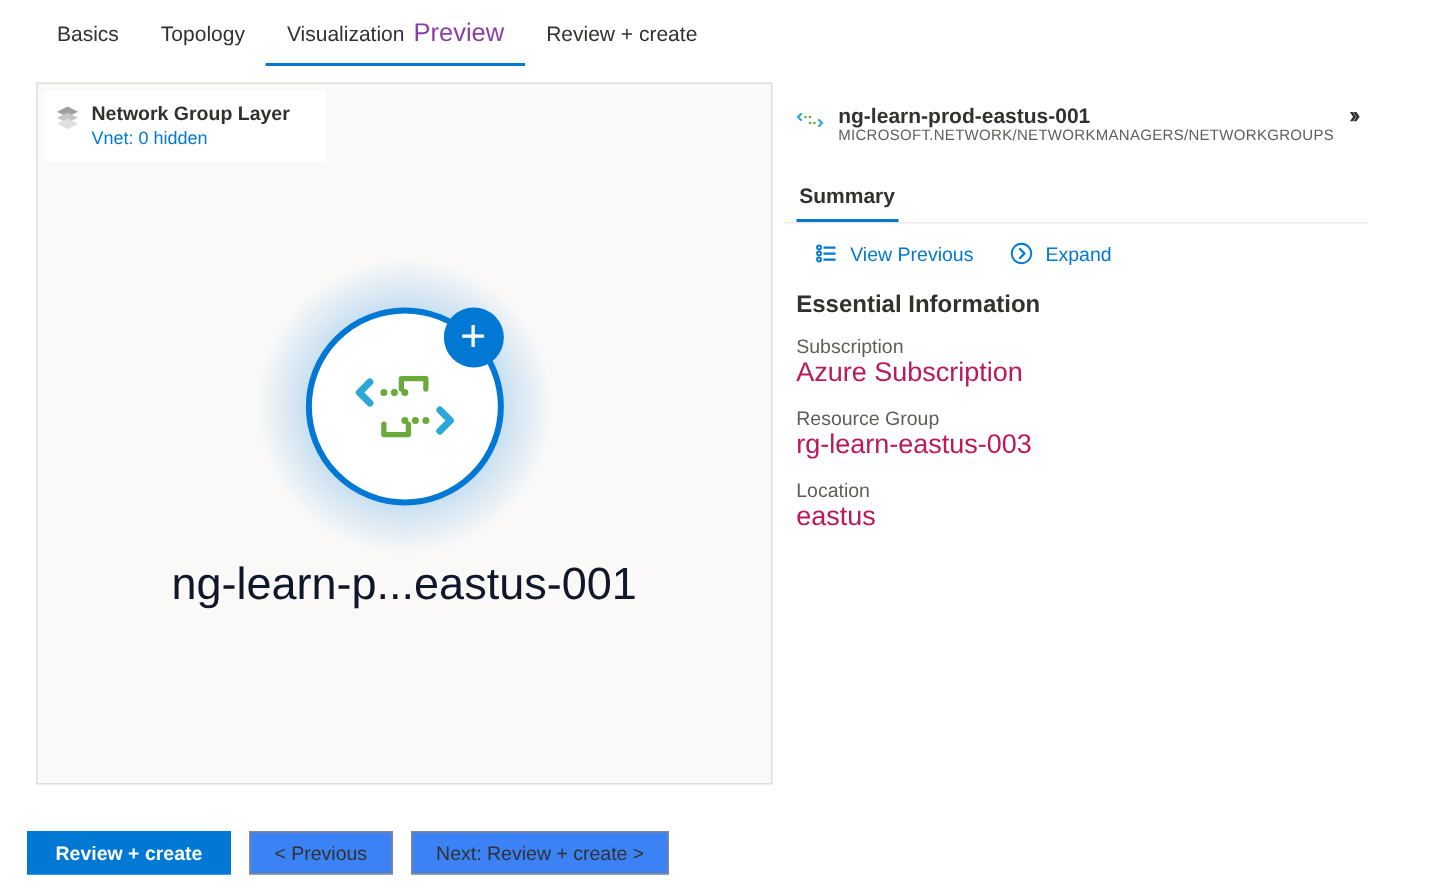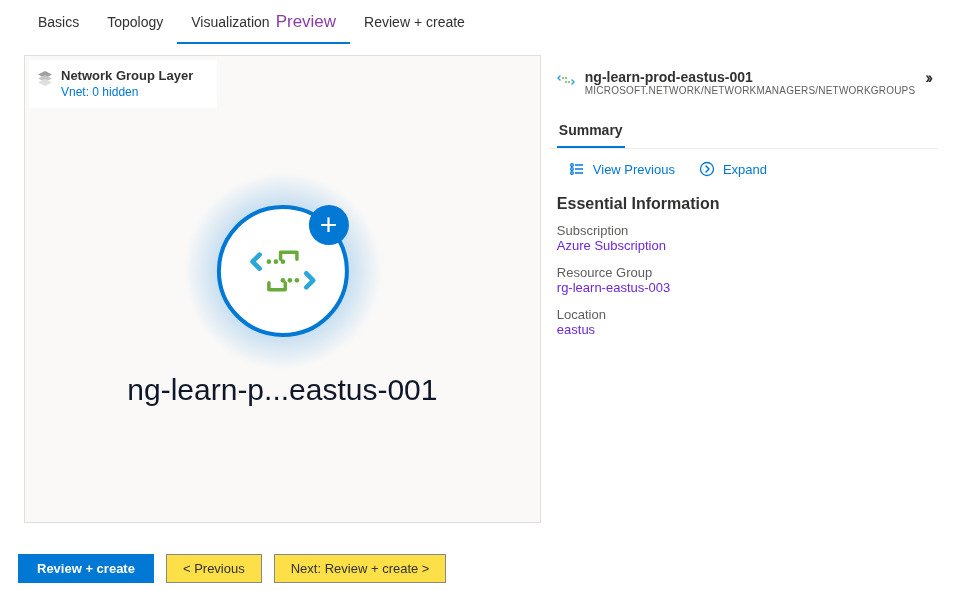--- a/index.html
+++ b/index.html
@@ -37,21 +37,21 @@
     }
     .preview-badge {
       font-size: 17px;
       color: #8b3eaa;
       font-weight: 400;
     }
 
     
     .content {
       display: flex;
-      padding: 10px 15px 0 24px;
+      padding: 10px 41px 0 24px;
       gap: 0;
     }
 
     
     .viz-panel {
       width: 596px;
       height: 468px;
       border: 1px solid #e1dfdd;
       background: #faf9f8;
       position: relative;
@@ -213,37 +213,37 @@
       padding: 6px 8px 10px 8px;
     }
     .info-item {
       padding: 0 8px 12px 8px;
     }
     .info-label {
       font-size: 13px;
       color: #605e5c;
     }
     .info-value {
-      font-size: 13px;
-      color: #6d28d9;
+      font-size: 18px;
+      color: #be185d;
     }
 
     
     .footer {
       position: absolute;
       left: 18px;
       bottom: 8px;
       display: flex;
       gap: 12px;
     }
     .btn {
       font-size: 13px;
       padding: 6px 16px;
       border: 1px solid #8a8886;
-      background: #fde047;
+      background: #3b82f6;
       color: #323130;
       cursor: pointer;
     }
     .btn.primary {
       background: #0078d4;
       color: #ffffff;
       border-color: #0078d4;
       font-weight: 600;
       padding: 6px 18px;
     }

